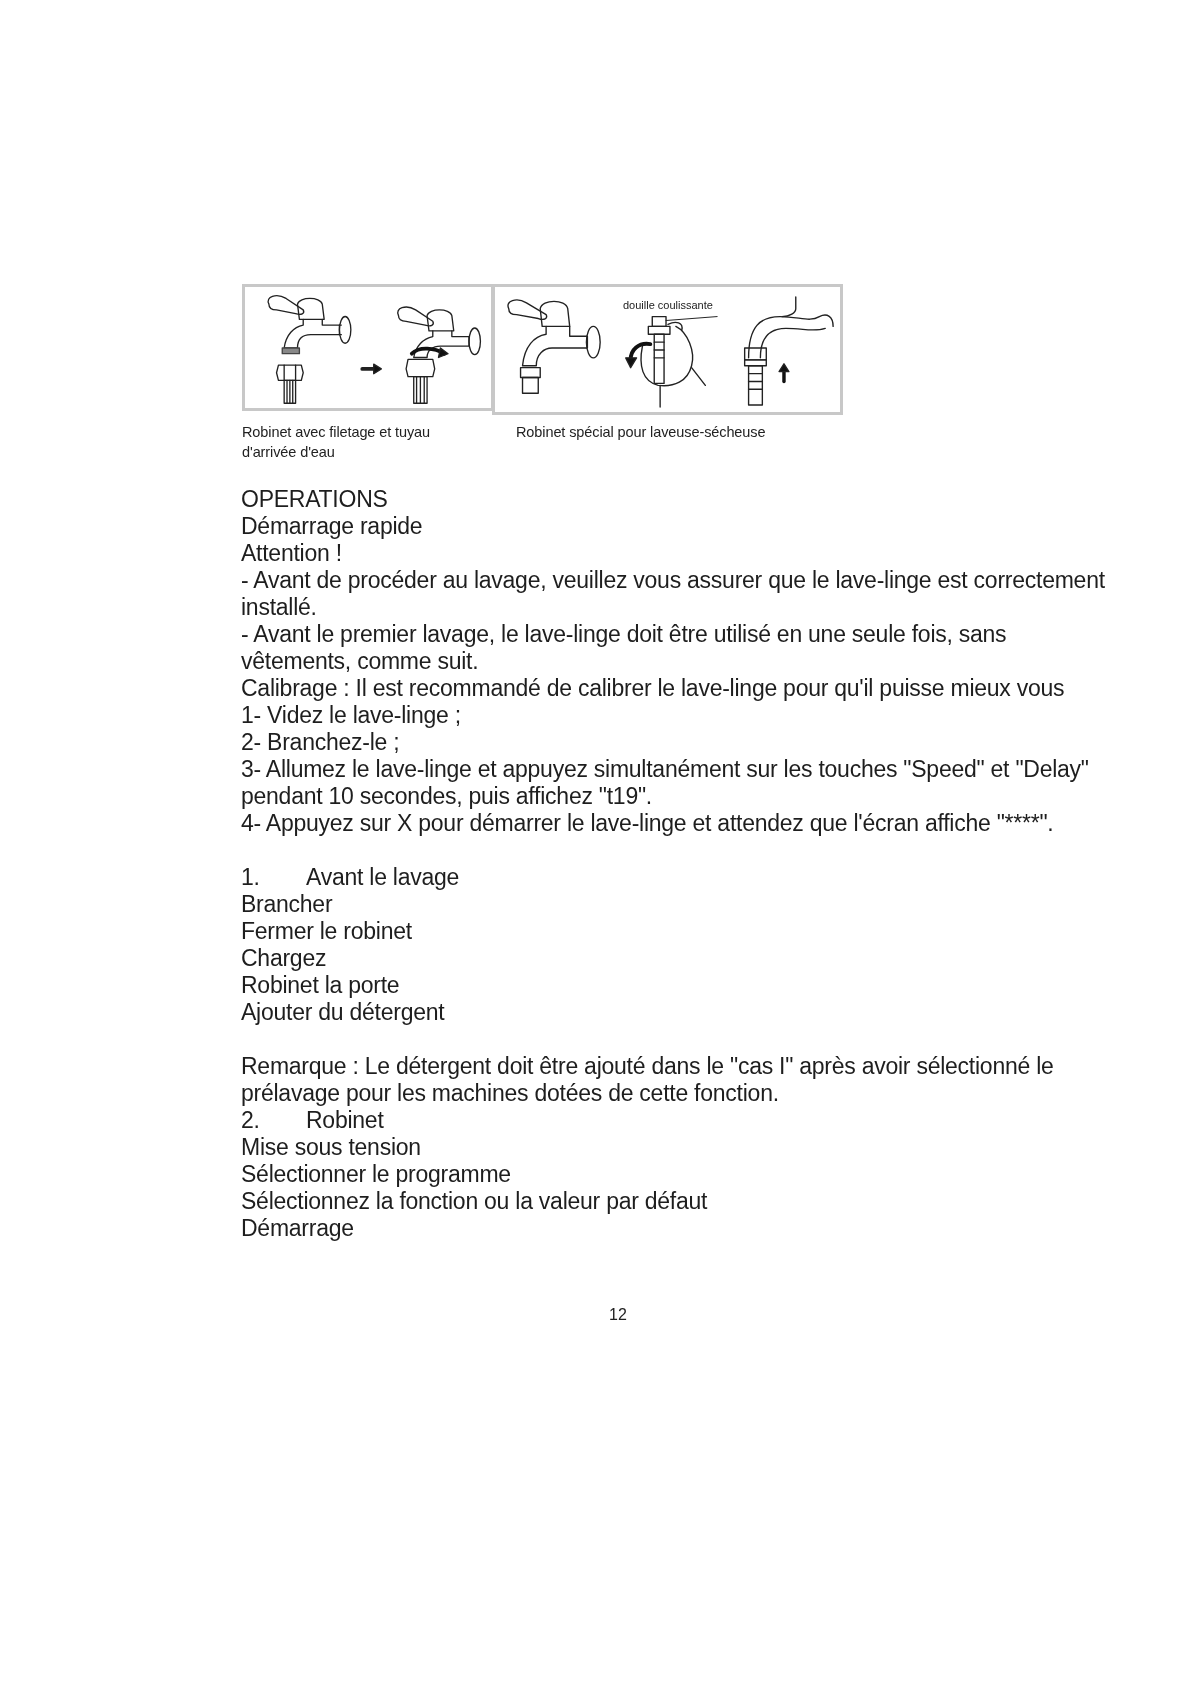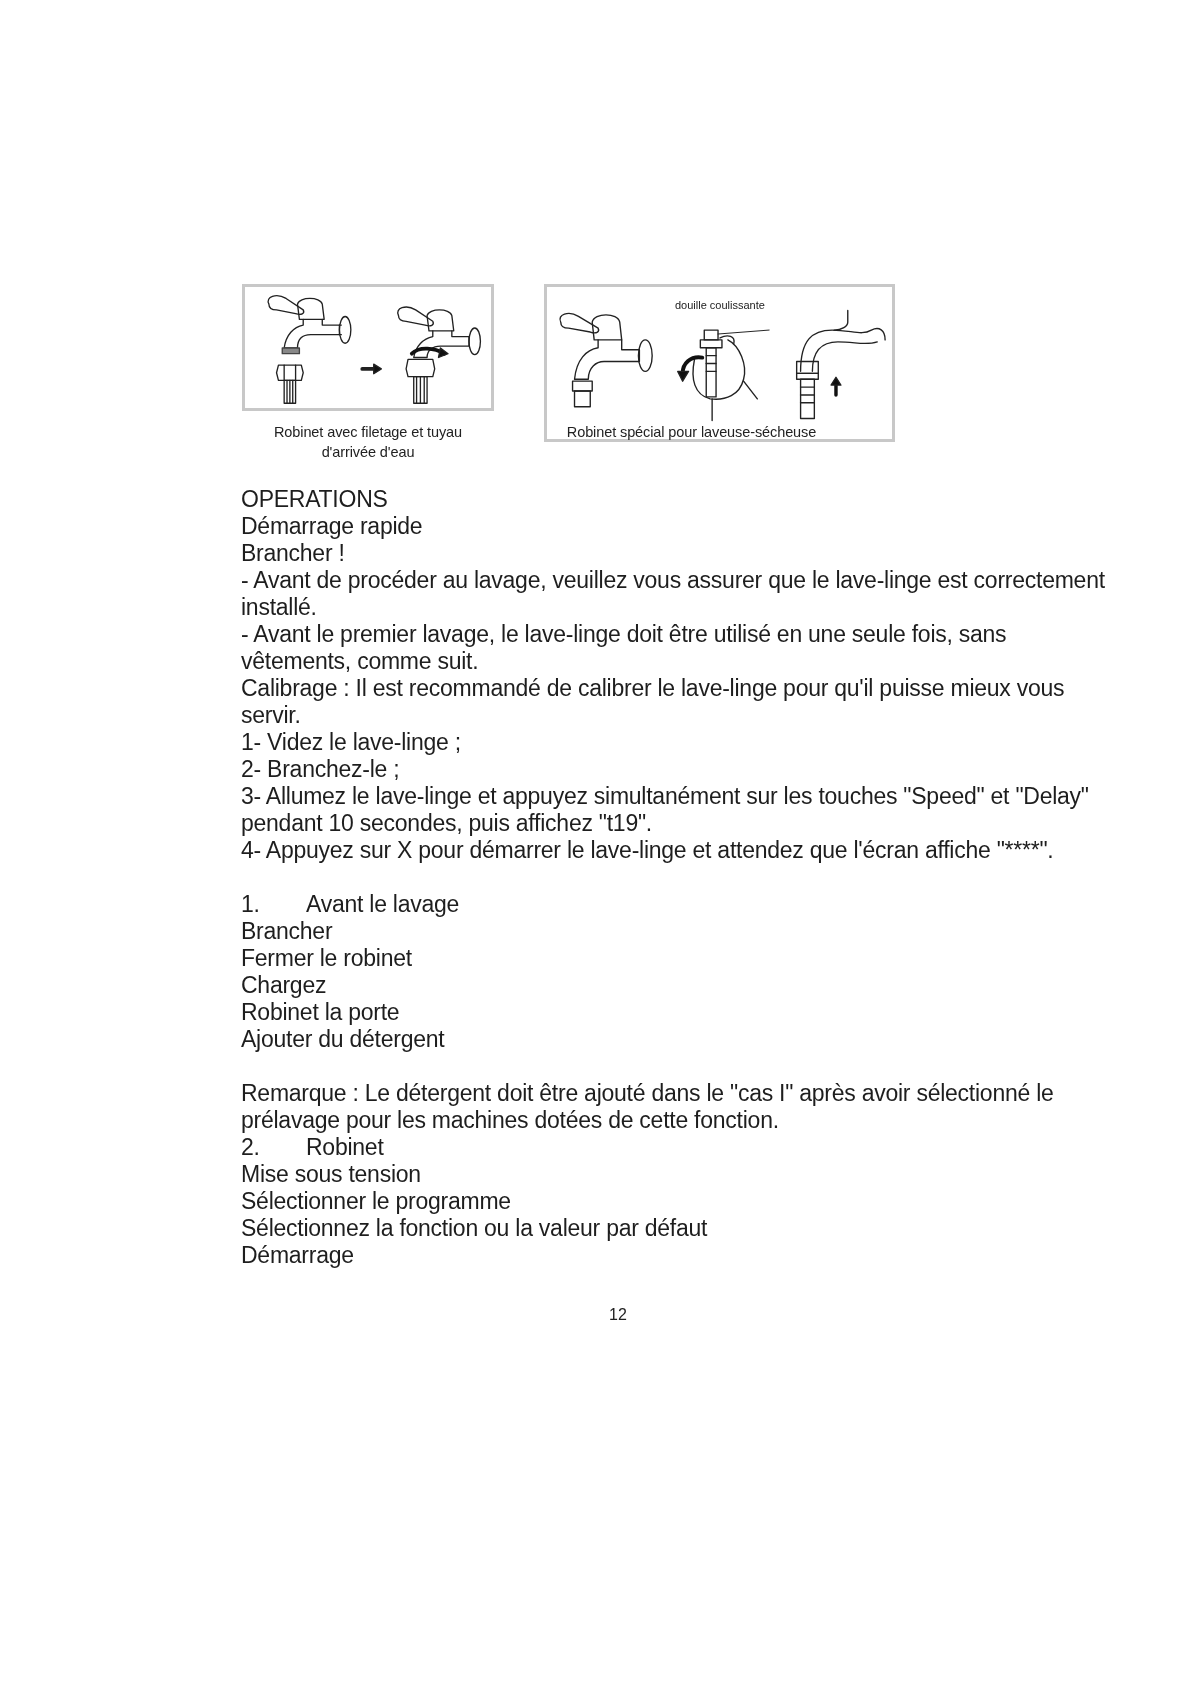--- a/index.html
+++ b/index.html
@@ -23,21 +23,20 @@
     }
     .figure-frame svg {
       position: absolute;
       left: 0; top: 0;
       width: 100%; height: 100%;
     }
     .caption {
       position: absolute;
       font-size: 14.5px;
       line-height: 20px;
-      text-align: center;
       color: #222;
       letter-spacing: -0.1px;
     }
     .label-small {
       position: absolute;
       font-size: 11px;
       color: #222;
       white-space: nowrap;
     }
     .body-text {
@@ -116,21 +115,21 @@
         <line x1="185" y1="94" x2="185" y2="122"></line>
       </g>
     </g>
   </svg>
 </div>
 <div class="caption" style="left:242px; top:422px; width:252px;">
   <span class="line" style="min-height:20px;">Robinet avec filetage et tuyau</span>
   <span class="line" style="min-height:20px;">d'arrivée d'eau</span>
 </div>
 
-<div class="figure-frame" style="left:544px; top:284px; width:351px; height:158px;">
+<div class="figure-frame" style="left:492px; top:284px; width:351px; height:131px;">
   <svg viewBox="0 0 351 127">
     <g fill="none" stroke="#222" stroke-width="1.4" stroke-linejoin="round" stroke-linecap="round">
 
       <g>
         <path d="M14,22 C10,14 22,10 32,16 L52,28 C54,32 50,34 44,32 L22,28 C16,28 14,26 14,22 Z"></path>
         <path d="M46,22 C48,12 72,12 74,22 L76,40 L48,40 Z"></path>
         <path d="M52,40 L52,48 C40,50 30,60 28,80 L42,80 C42,68 50,62 58,62 L94,62 L94,50 L76,50 L76,40"></path>
         <ellipse cx="100" cy="56" rx="7" ry="16"></ellipse>
         <rect x="26" y="82" width="20" height="10"></rect>
         <rect x="28" y="92" width="16" height="16"></rect>
@@ -173,29 +172,28 @@
   </svg>
   <span class="label-small" style="left:128px; top:12px;">douille coulissante</span>
 </div>
 <div class="caption" style="left:516px; top:422px; width:351px;">
   <span class="line" style="min-height:20px;">Robinet spécial pour laveuse-sécheuse</span>
 </div>
 
 <div class="body-text">
   <span class="line">OPERATIONS</span>
   <span class="line">Démarrage rapide</span>
-  <span class="line">Brancher !</span>
+  <span class="line">Attention !</span>
 
   <span class="line">- Avant de procéder au lavage, veuillez vous assurer que le lave-linge est correctement</span>
   <span class="line">installé.</span>
   <span class="line">- Avant le premier lavage, le lave-linge doit être utilisé en une seule fois, sans</span>
   <span class="line">vêtements, comme suit.</span>
 
   <span class="line">Calibrage : Il est recommandé de calibrer le lave-linge pour qu'il puisse mieux vous</span>
-  <span class="line">servir.</span>
   <span class="line">1- Videz le lave-linge ;</span>
   <span class="line">2- Branchez-le ;</span>
   <span class="line">3- Allumez le lave-linge et appuyez simultanément sur les touches "Speed" et "Delay"</span>
   <span class="line">pendant 10 secondes, puis affichez "t19".</span>
   <span class="line">4- Appuyez sur X pour démarrer le lave-linge et attendez que l'écran affiche "****".</span>
 
   <span class="line blank"></span>
 
   <span class="line num-item">
     <span class="num">1.</span><span>Avant le lavage</span>

